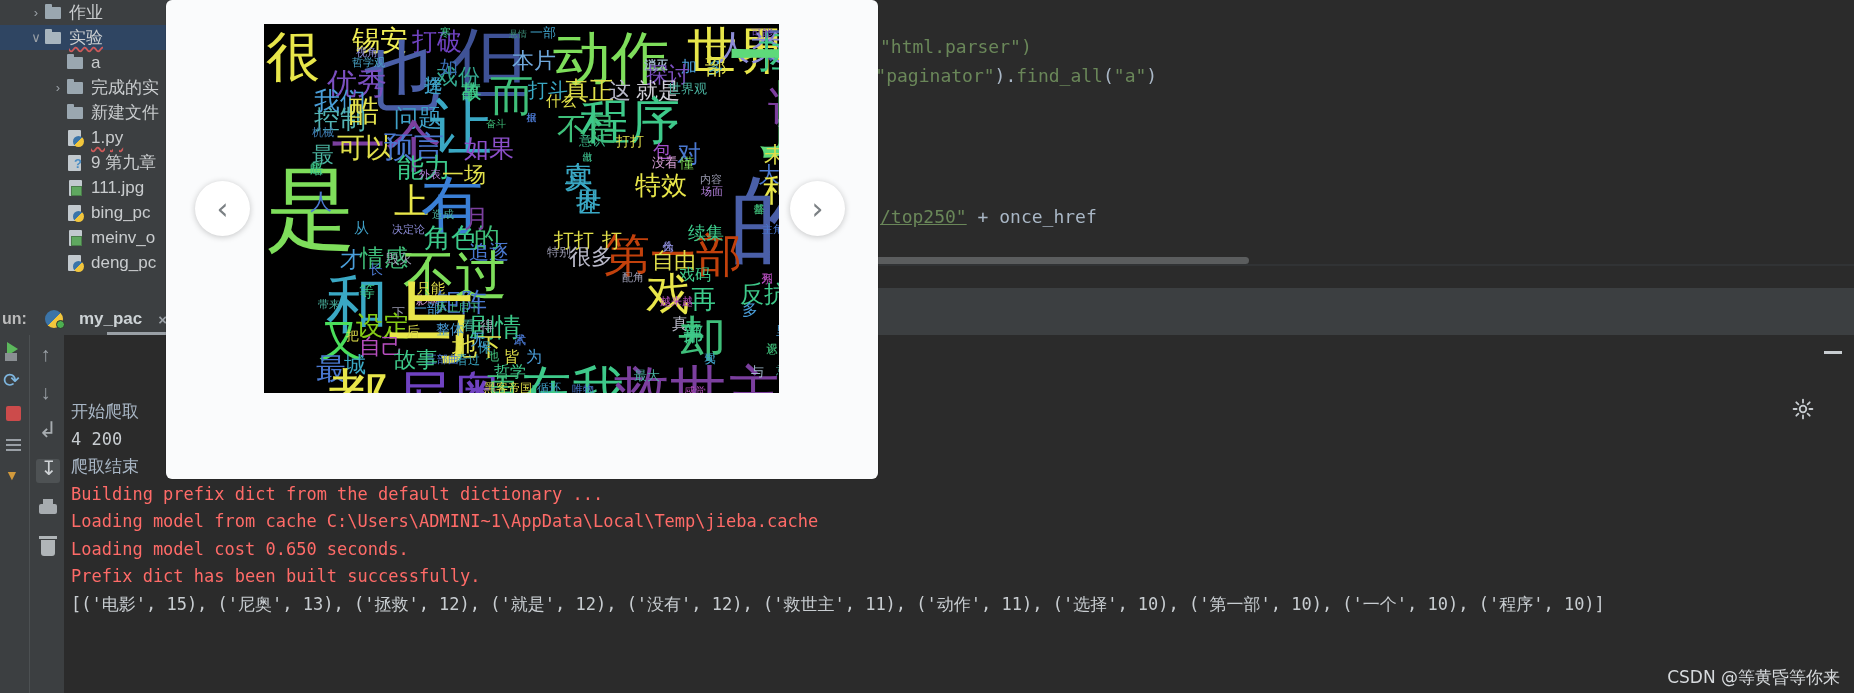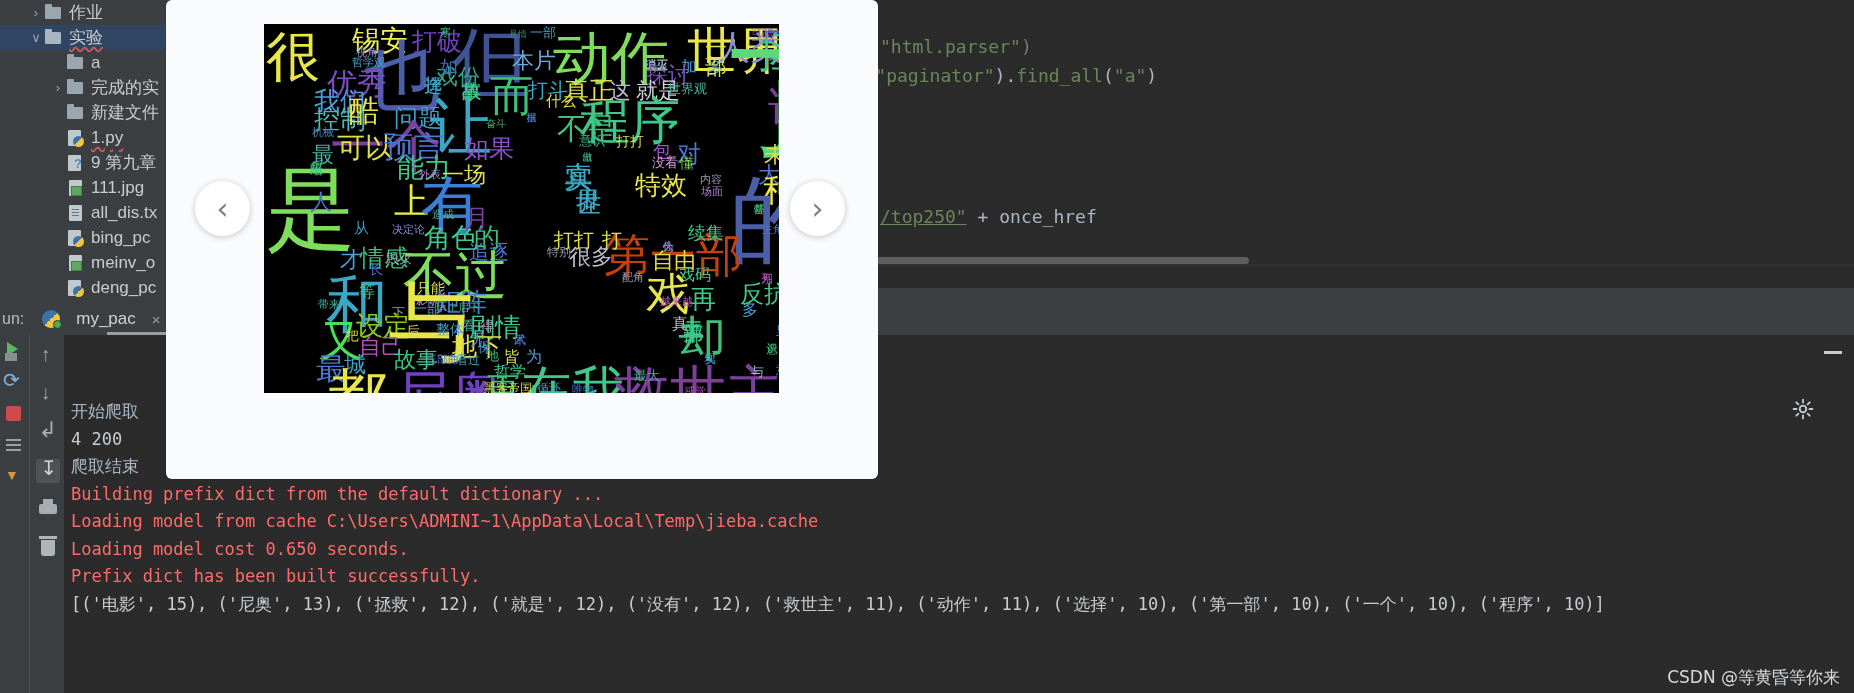--- a/index.html
+++ b/index.html
@@ -117,21 +117,21 @@
   .editor-sep{
     position:absolute;left:232px;top:264px;right:0;height:2px;background:#313335;
   }
 
   
   .run-window{
     position:absolute;left:0;top:305px;right:0;bottom:0;background:#3c3f41;
   }
   .run-tabbar{
     position:absolute;left:0;top:0;height:28px;right:0;
-    display:flex;align-items:center;color:#bbbbbb;font-size:16px;
+    display:flex;align-items:center;color:#bbbbbb;font-size:16px;font-weight:bold;
   }
   .run-label{margin-left:0px;padding-left:2px;color:#bbbbbb;}
   .run-tab{
     display:flex;align-items:center;gap:16px;margin-left:18px;
   }
   .run-tab .pyico{
     width:18px;height:18px;border-radius:50%;
     background:linear-gradient(135deg,#3b74a8 0 50%,#f2c63c 50% 100%);
     position:relative;
   }
@@ -301,26 +301,20 @@
           <span class="indent" style="width: 44px;"></span>
           <span class="arrow blank">›</span>
           <span class="ico unknown"></span>
           <span class="tree-label">9 第九章</span>
         </div>
         <div class="tree-row">
           <span class="indent" style="width: 44px;"></span>
           <span class="arrow blank">›</span>
           <span class="ico img"></span>
           <span class="tree-label">111.jpg</span>
-        </div>
-        <div class="tree-row">
-          <span class="indent" style="width: 44px;"></span>
-          <span class="arrow blank">›</span>
-          <span class="ico file"></span>
-          <span class="tree-label">all_dis.tx</span>
         </div>
         <div class="tree-row">
           <span class="indent" style="width: 44px;"></span>
           <span class="arrow blank">›</span>
           <span class="ico py"></span>
           <span class="tree-label">bing_pc</span>
         </div>
         <div class="tree-row">
           <span class="indent" style="width: 44px;"></span>
           <span class="arrow blank">›</span>

